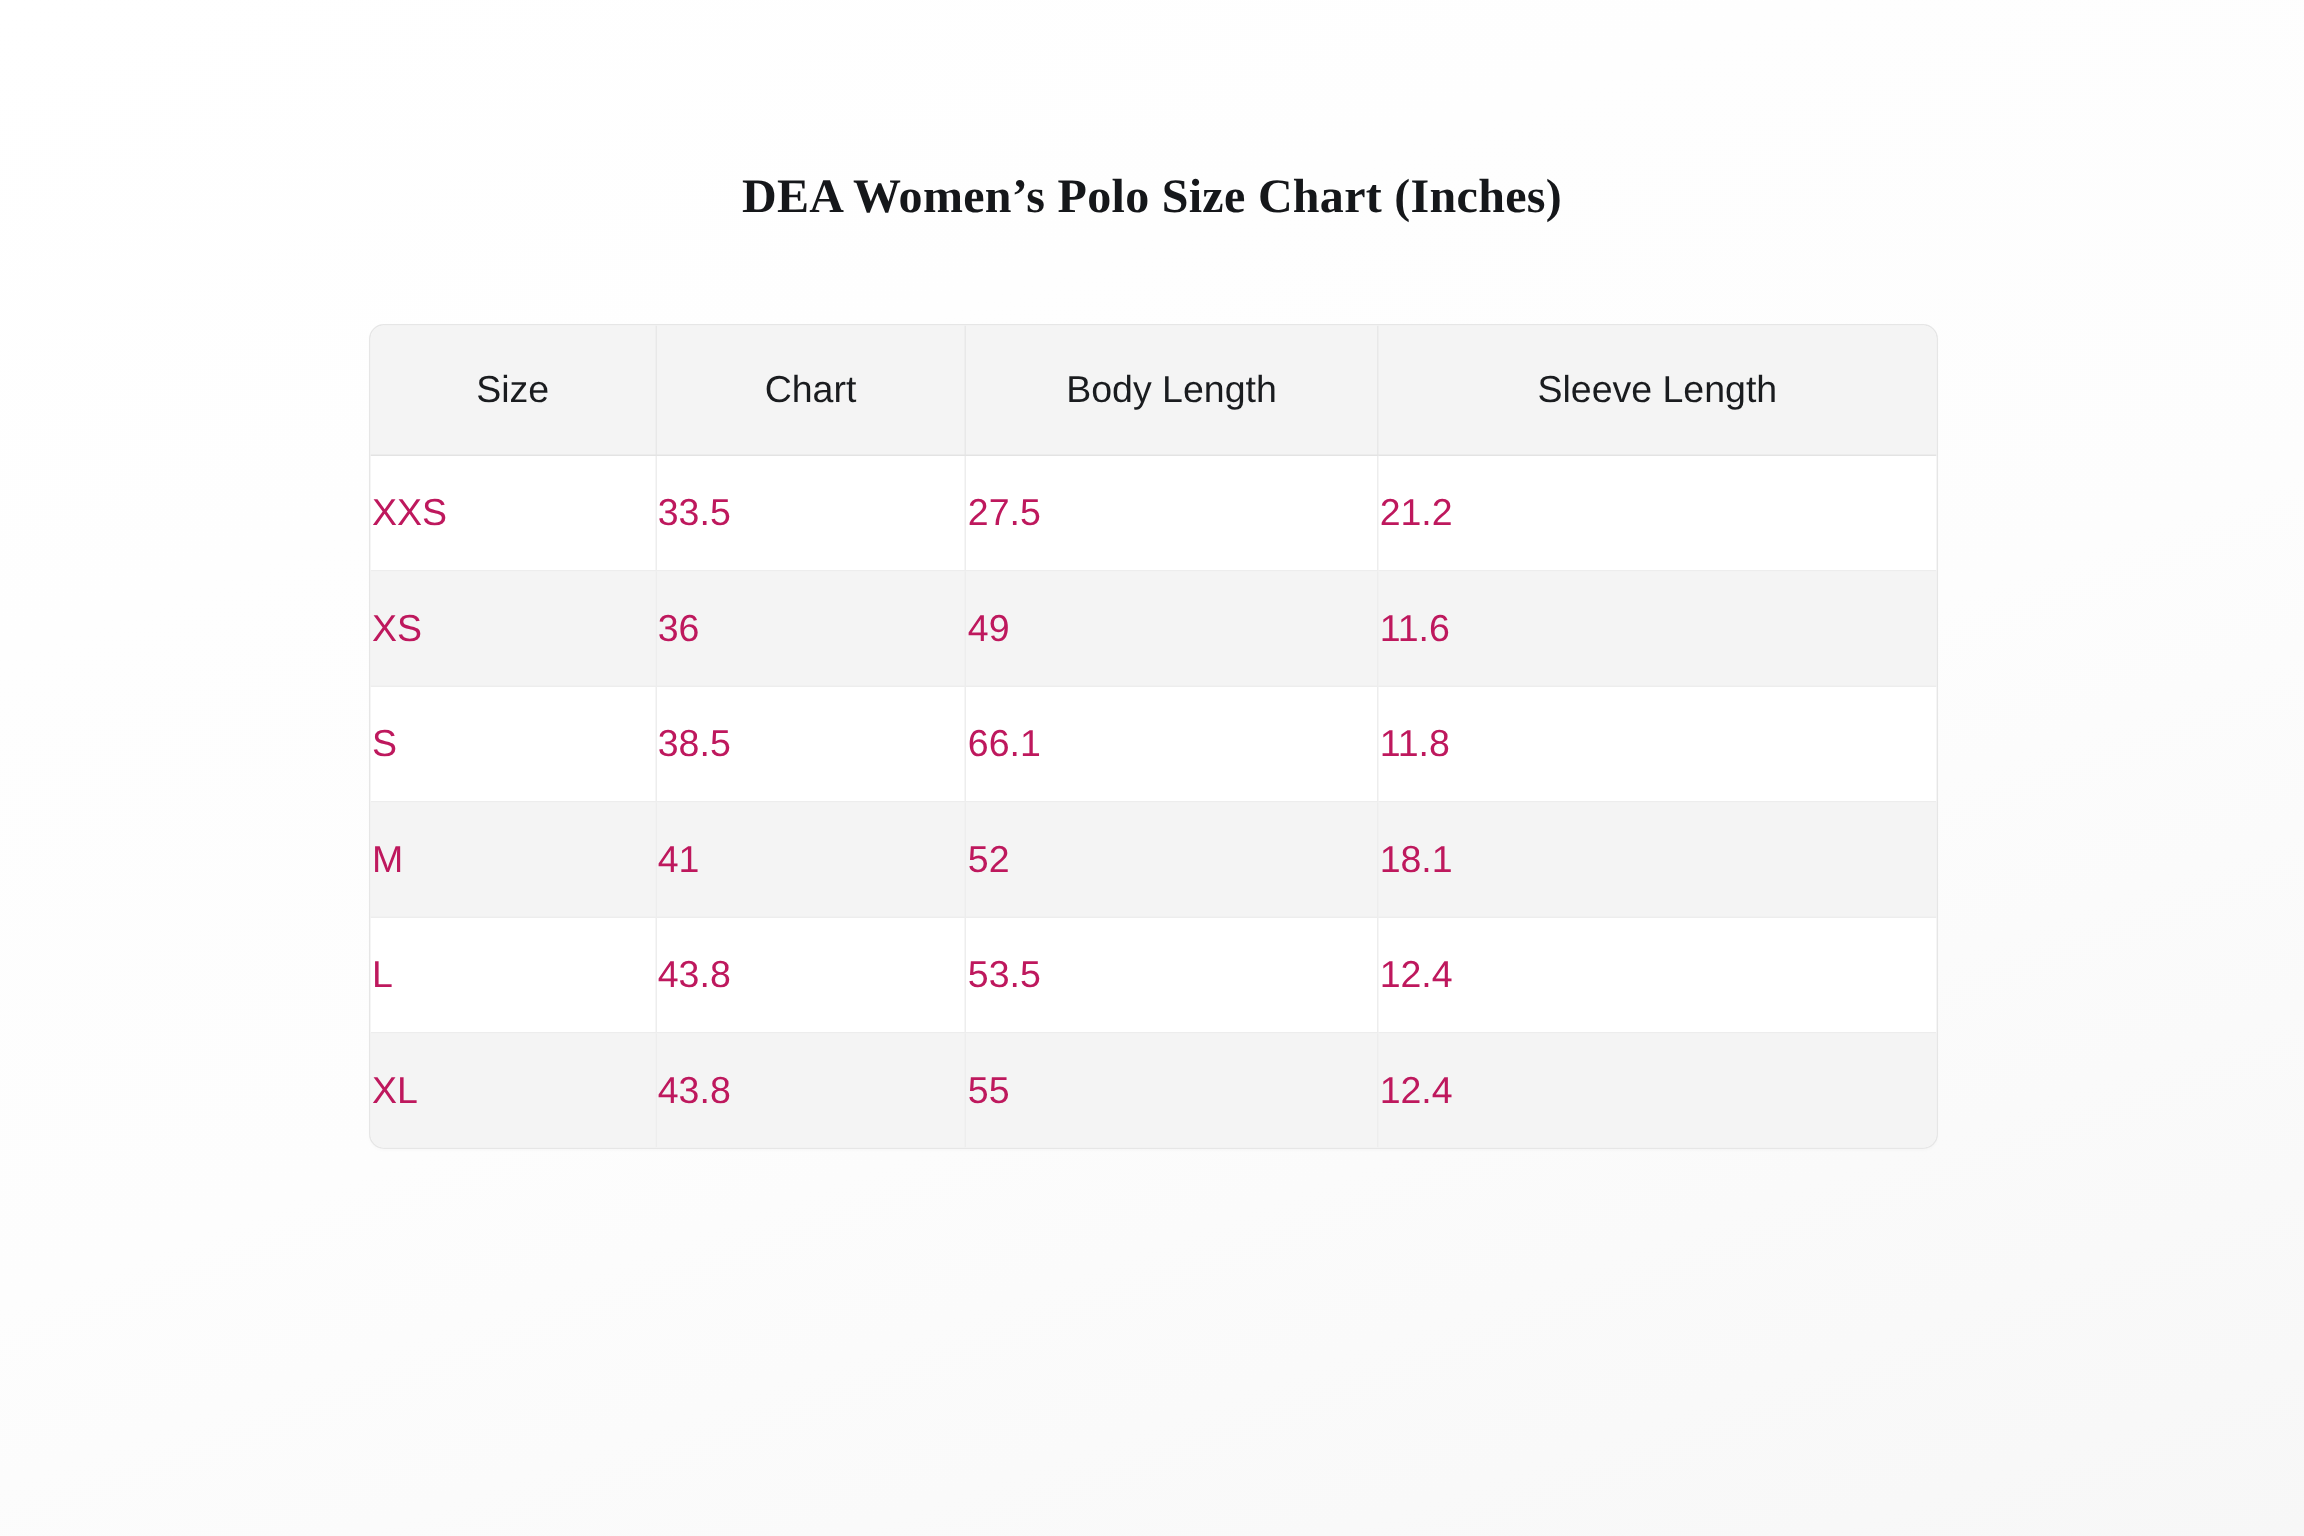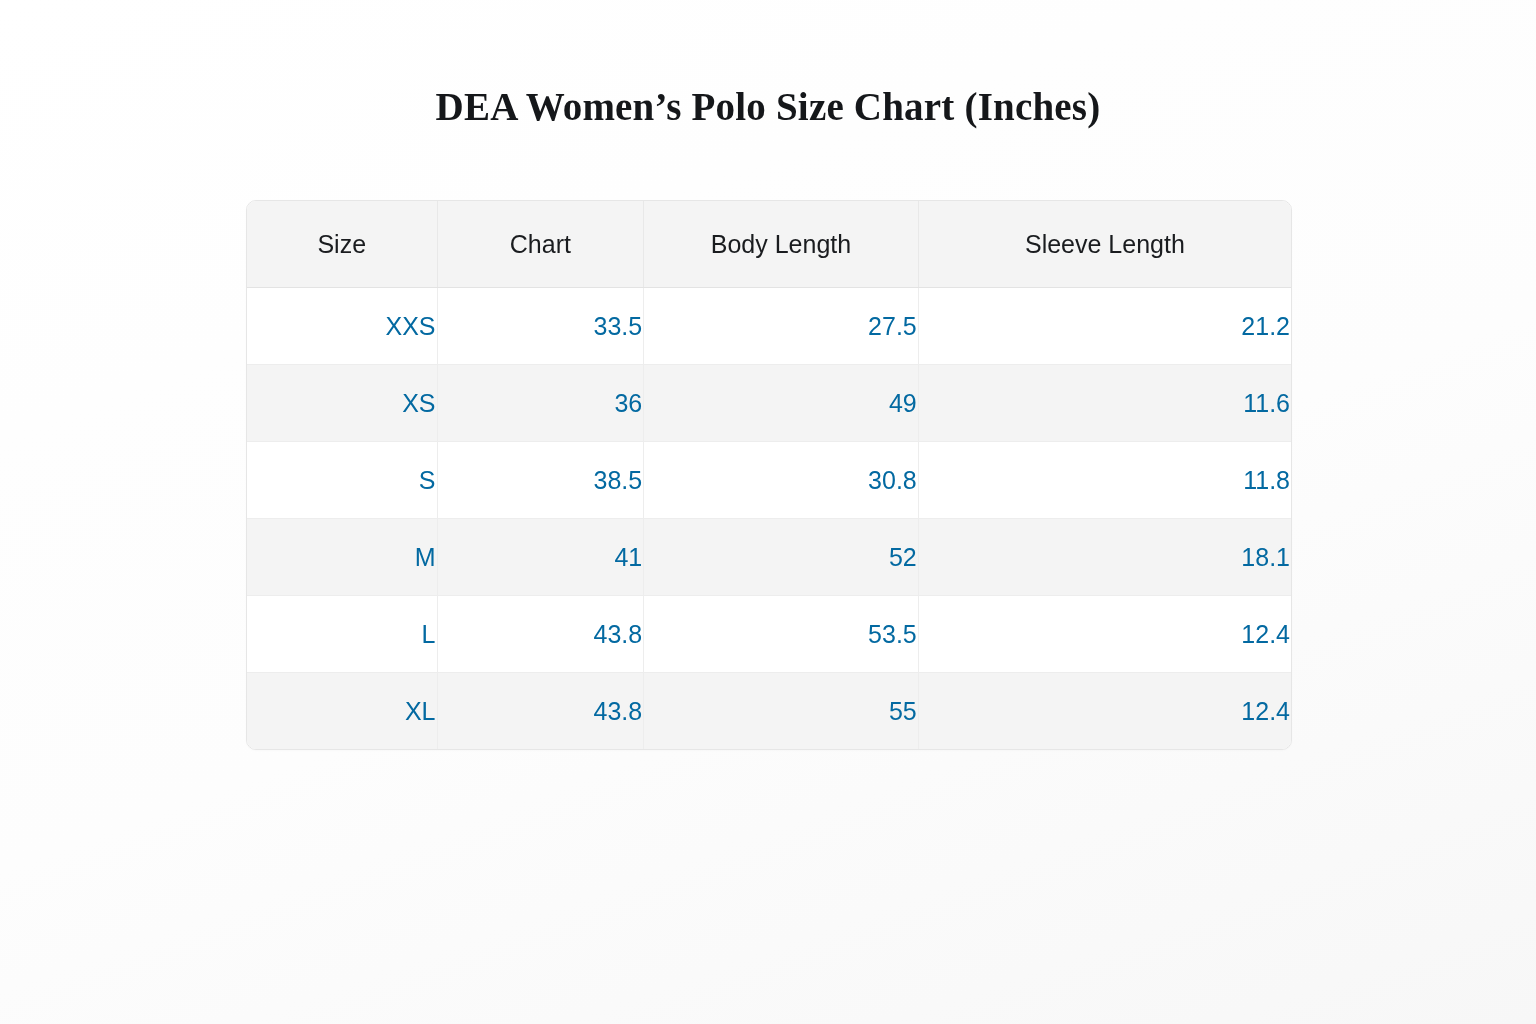--- a/index.html
+++ b/index.html
@@ -16,31 +16,31 @@
   .page {
     position: relative;
     width: 1536px;
     height: 1024px;
     box-sizing: border-box;
     background: linear-gradient(160deg, #ffffff 0%, #fdfdfd 55%, #f7f7f7 100%);
   }
   .title {
     text-align: center;
     font-family: "Liberation Serif", serif;
-    font-size: 39px;
+    font-size: 32px;
     font-weight: 700;
     color: #15171a;
     letter-spacing: 0.2px;
-    padding-top: 84px;
+    padding-top: 112px;
     margin: 0;
   }
   .table-wrap {
     position: absolute;
     left: 246px;
-    top: 200px;
+    top: 216px;
     width: 1044px;
     background: #ffffff;
     border: 1px solid #e6e6e6;
     border-radius: 10px;
     overflow: hidden;
     box-shadow: 0 1px 2px rgba(0,0,0,0.02);
   }
   table {
     border-collapse: collapse;
     width: 100%;
@@ -54,22 +54,22 @@
     height: 84px;
     border-bottom: 1px solid #e3e3e3;
     border-right: 1px solid #e8e8e8;
     text-align: center;
     font-family: "Liberation Sans", sans-serif;
   }
   thead th:last-child { border-right: none; }
   tbody td {
     height: 74px;
     font-size: 25px;
-    color: #0369a1;
-    text-align: right;
+    color: #be185d;
+    text-align: left;
     border-bottom: 1px solid #ededed;
     border-right: 1px solid #ededed;
     font-weight: 400;
   }
   tbody td:last-child { border-right: none; }
   tbody tr:nth-child(even) td { background: #f4f4f4; }
   tbody tr:nth-child(odd) td { background: #ffffff; }
   tbody tr:last-child td { border-bottom: none; }
   col.c-size { width: 18.2%; }
   col.c-chest { width: 19.8%; }
@@ -108,21 +108,21 @@
         </tr>
         <tr>
           <td>XS</td>
           <td>36</td>
           <td>49</td>
           <td>11.6</td>
         </tr>
         <tr>
           <td>S</td>
           <td>38.5</td>
-          <td>30.8</td>
+          <td>66.1</td>
           <td>11.8</td>
         </tr>
         <tr>
           <td>M</td>
           <td>41</td>
           <td>52</td>
           <td>18.1</td>
         </tr>
         <tr>
           <td>L</td>

